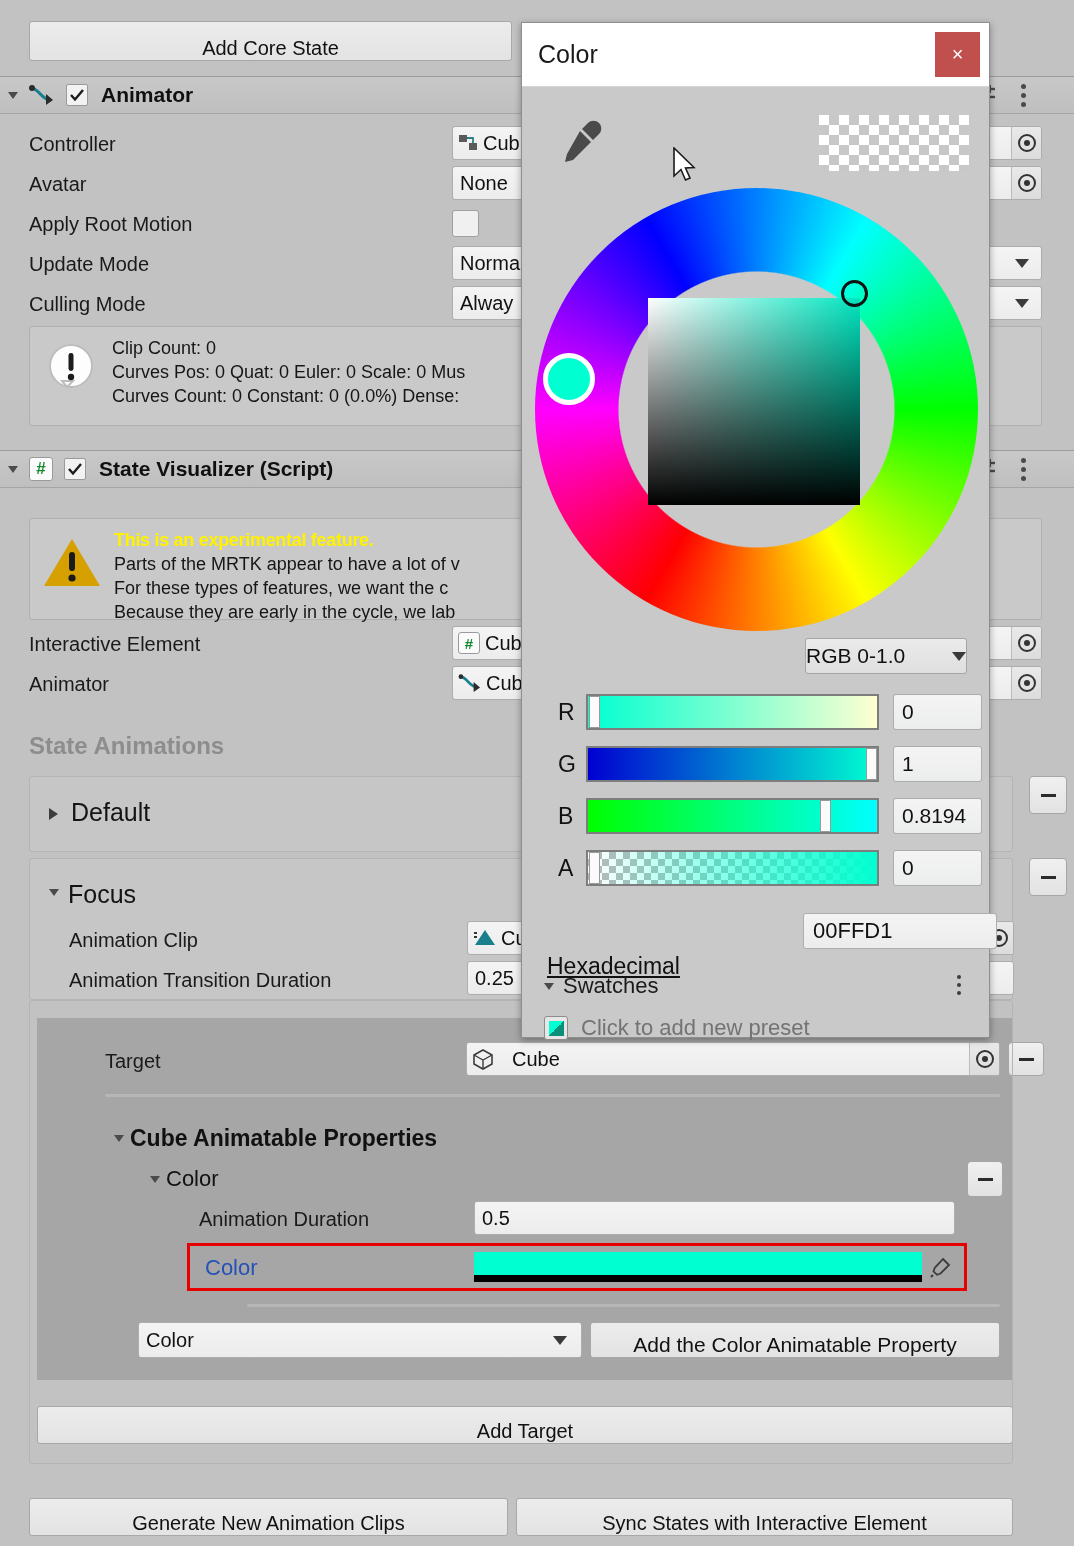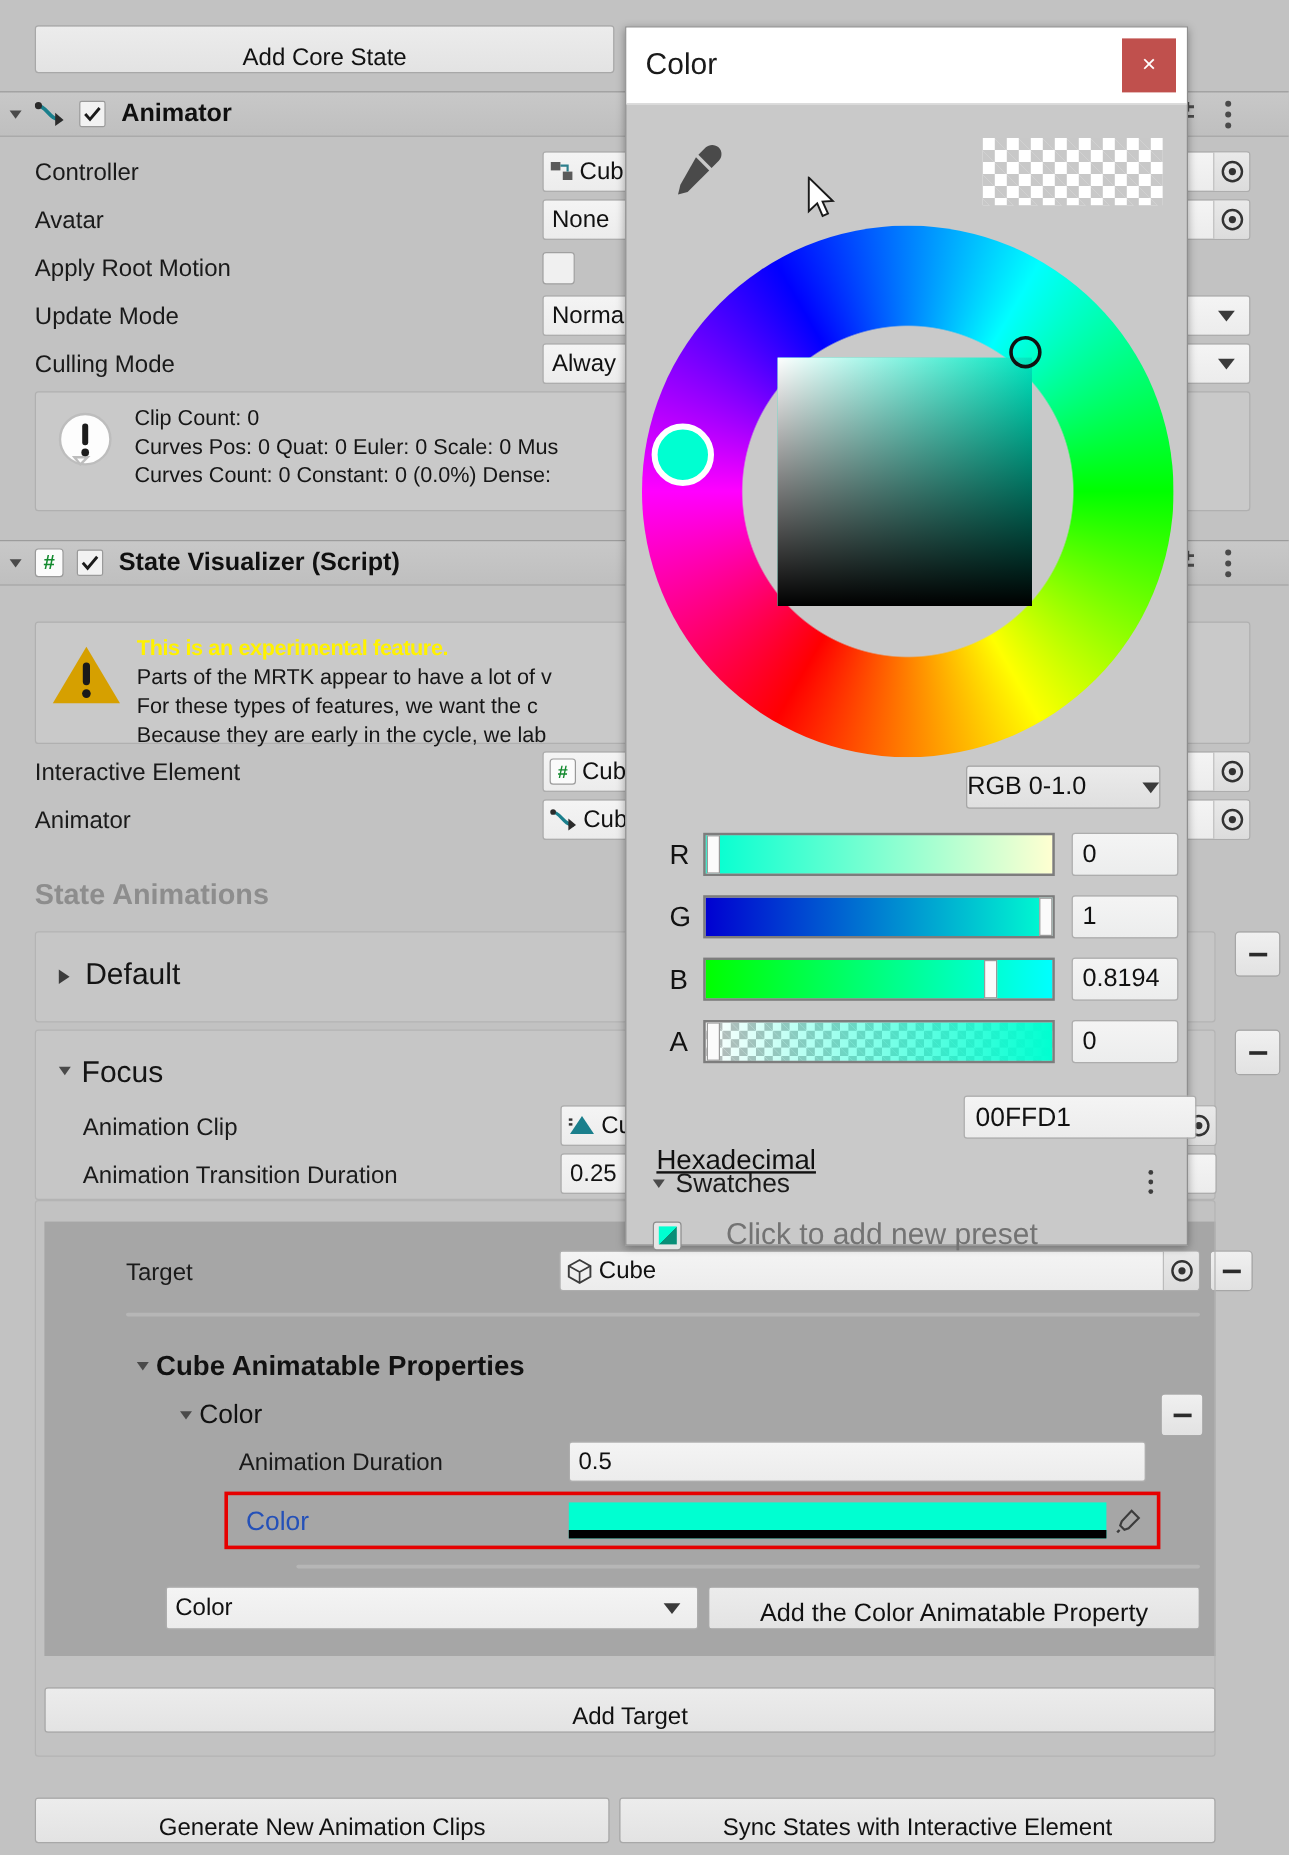--- a/index.html
+++ b/index.html
@@ -146,21 +146,21 @@
   .sw-header { position:absolute; left:22px; top:950px; display:flex; align-items:center; gap:9px; }
   .sw-header span { font-size:22px; color:#1a1a1a; }
   .sw-kebab { position:absolute; right:28px; top:952px; display:flex;flex-direction:column;gap:4px;align-items:center; }
   .sw-kebab i { width:4px;height:4px;background:#3d3d3d;border-radius:50%; }
   .sw-preset-row { position:absolute; left:22px; top:992px; display:flex; align-items:center; gap:13px; }
   .sw-chip {
     width:24px;height:24px;border:1px solid #8c8c8c;border-radius:3px;background:#e6e6e6;
     display:flex;align-items:center;justify-content:center;
   }
   .sw-chip i { width:15px;height:15px;background:linear-gradient(135deg,#00ffd1 50%,#0a8f78 50%); display:block;}
-  .sw-preset-row .txt { font-size:25px; color:#737373;margin-left:24px; }
+  .sw-preset-row .txt { font-size:22px; color:#737373; }
 
   .cursor { position:absolute; left:672px; top:147px; width:26px; height:38px; z-index:40; }
 
   
   .target-block { background:#a6a6a6; }
   .inner-sep { height:3px; background:#b6b6b6; border-radius:2px; }
 </style>
 </head>
 <body>
 
@@ -385,21 +385,21 @@
       <span>0.25</span>
     </div>
   </div>
   <div class="minus-btn" style="position:absolute;left:1029px;top:858px;width:38px;height:38px;">
       <i></i>
     </div>
 
   <div class="target-block" style="position:absolute;left:37px;top:1018px;width:976px;height:362px;">
 
     <span class="row-label" style="position:absolute;left:68px;top:32px;">Target</span>
-    <div class="field" style="position:absolute;left:429px;top:24px;width:534px;height:34px;padding-left:5px;">
+    <div class="field" style="position:absolute;left:429px;top:24px;width:534px;height:34px;padding-left:5px;gap:13px;">
       <svg width="22" height="22" viewBox="0 0 22 22" style="margin-right:5px;">
         <path d="M11 2 L20 7 L20 16 L11 21 L2 16 L2 7 Z" fill="none" stroke="#3c3c3c" stroke-width="1.6"></path>
         <path d="M2 7 L11 12 L20 7 M11 12 L11 21" fill="none" stroke="#3c3c3c" stroke-width="1.4"></path>
       </svg>
       <span>Cube</span>
       <span class="objpick" style="margin-left:auto;">
         <svg viewBox="0 0 22 22">
             <circle cx="11" cy="11" r="8" stroke="#333" stroke-width="2" fill="none"></circle>
             <circle cx="11" cy="11" r="3" fill="#333"></circle>
           </svg>

